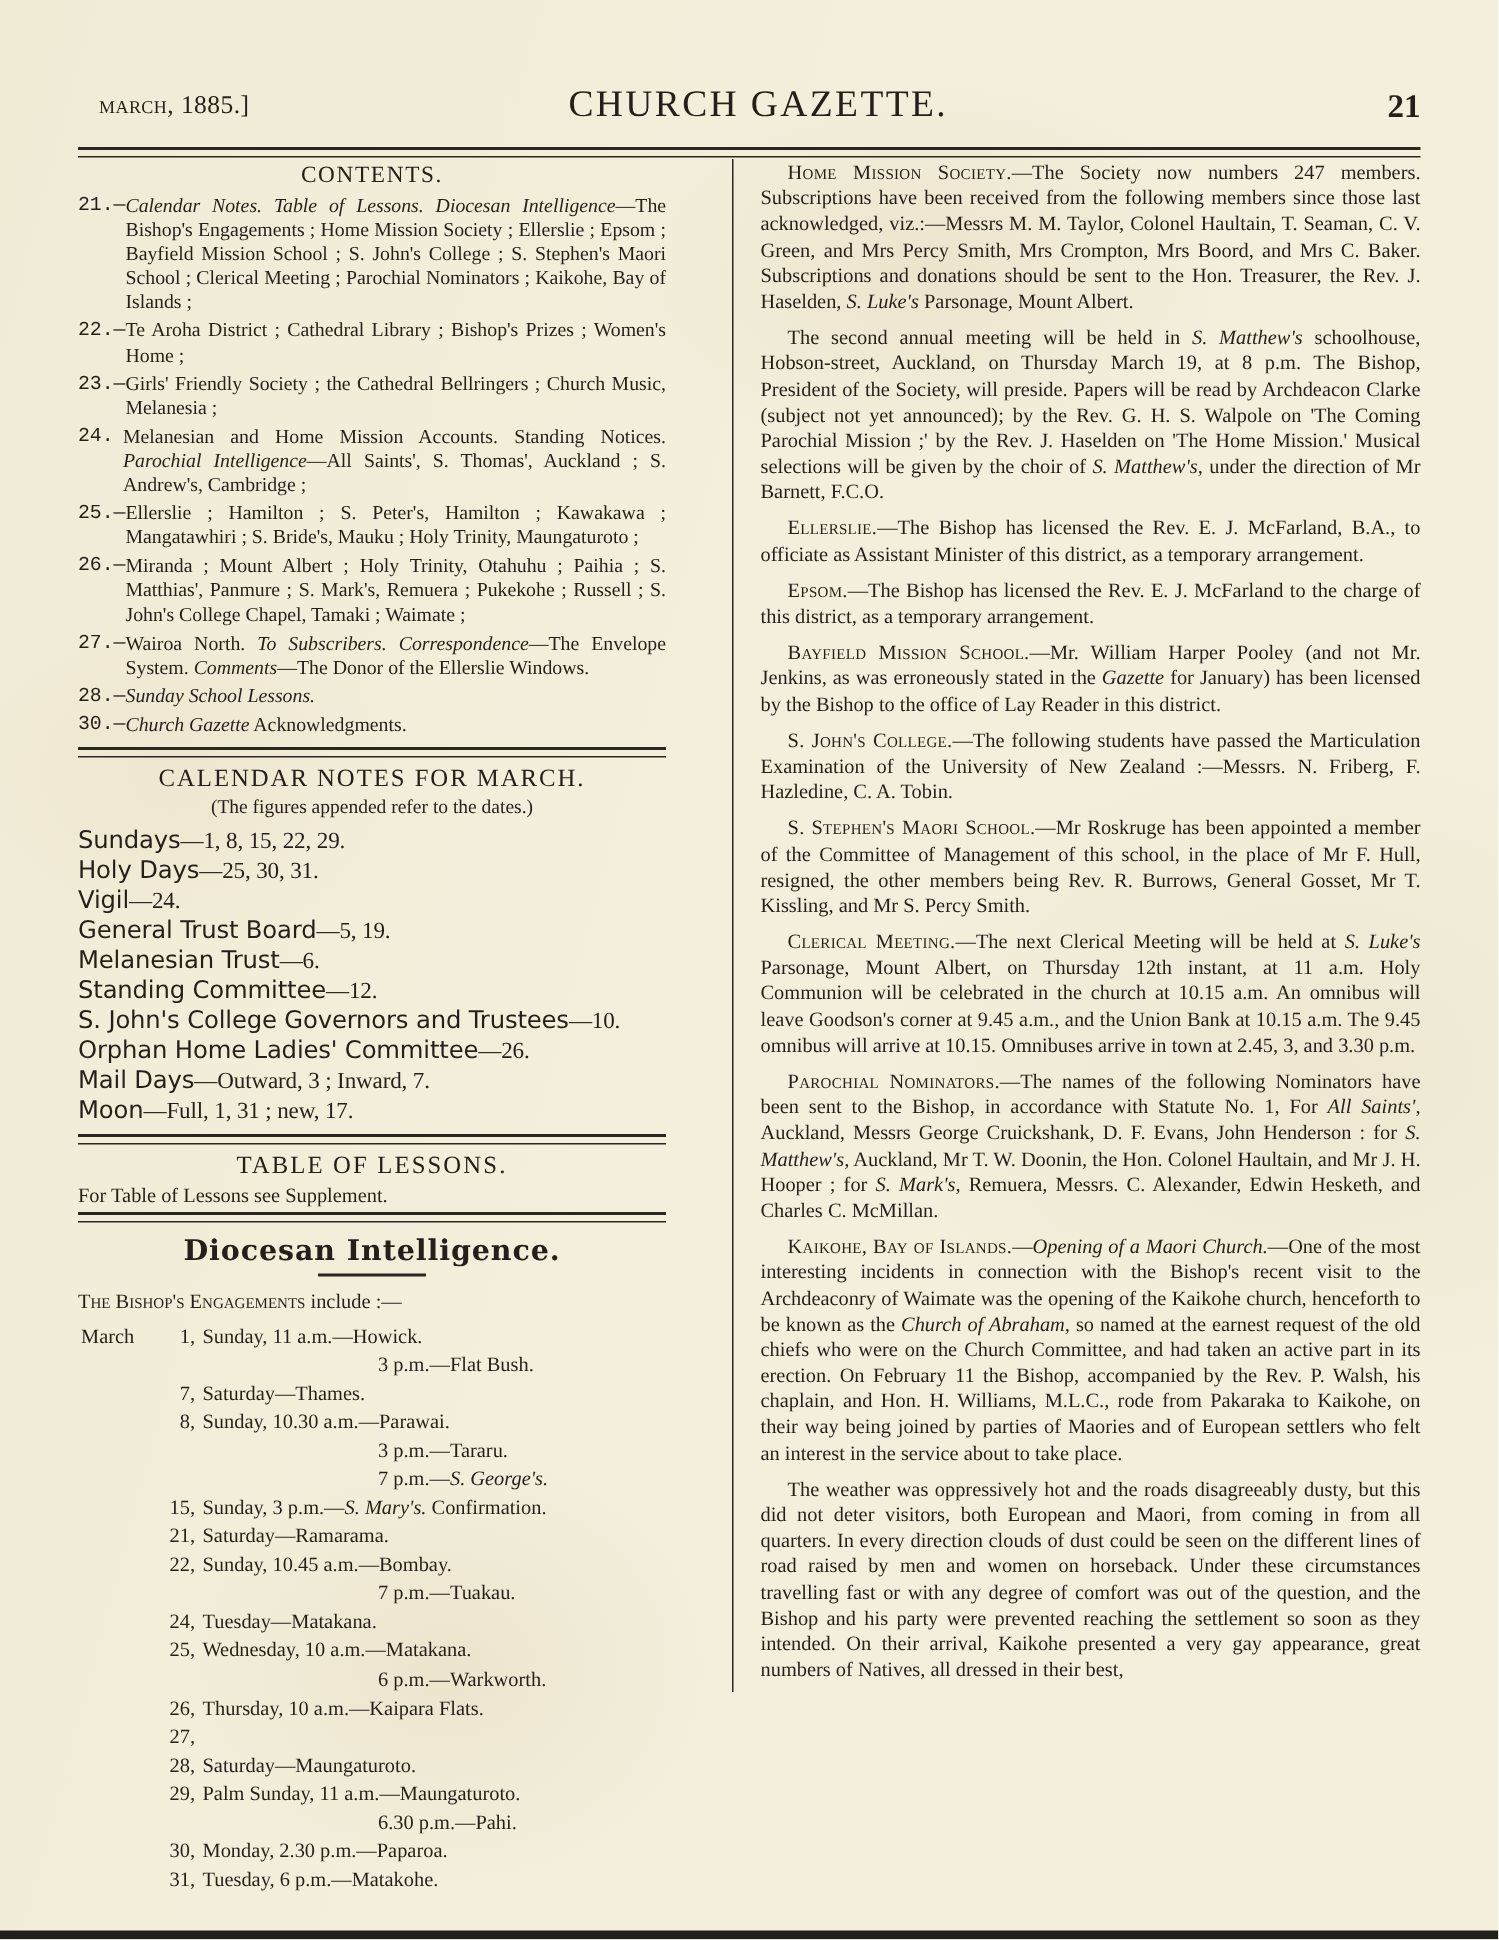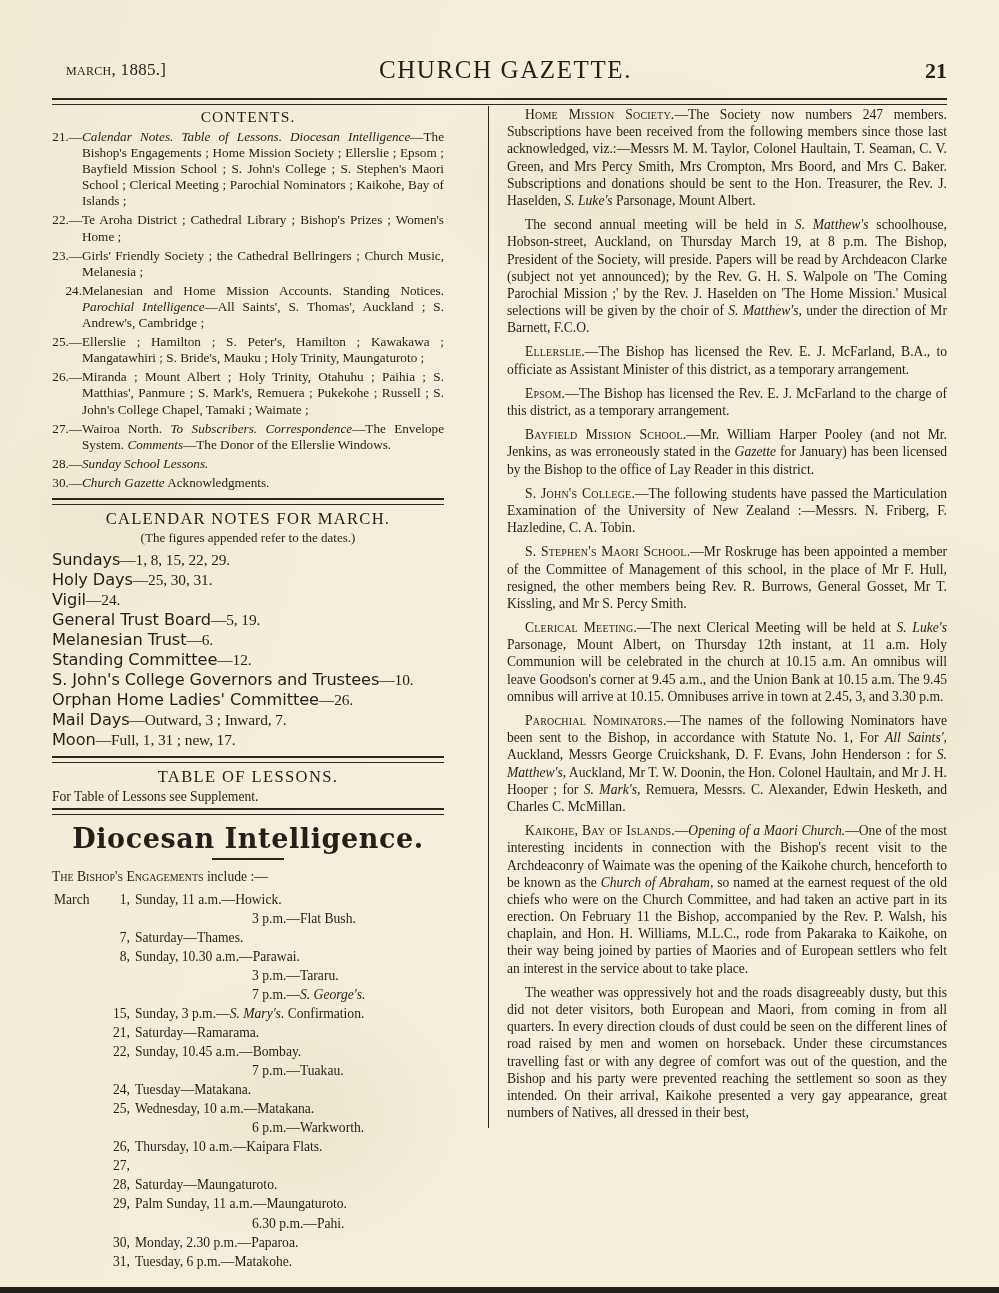--- a/index.html
+++ b/index.html
@@ -113,22 +113,23 @@
     margin: 2px 0 3px 0;
   }
   .contents-list { font-size: 13.2px; line-height: 1.22; }
   .c-item {
     display: flex;
     margin-bottom: 3px;
     text-align: justify;
   }
   .c-num {
     flex: 0 0 30px;
-    text-align: right;
+    text-align: left;
     white-space: nowrap;
+    font-family: Liberation Mono, monospace;
   }
   .c-body { flex: 1 1 auto; text-align: justify; }
   .c-body i { font-style: italic; }
 
   
   #rule-cal { position: relative; margin: 7px 0 4px 0; height: 4px;
     border-top: 2px solid #2a2620; border-bottom: 1px solid #2a2620; }
   .cal-title { text-align: center; font-size: 16.5px; letter-spacing: 1.3px; margin-bottom: 1px; }
   .cal-sub { text-align: center; font-size: 13px; margin-bottom: 4px; }
   .cal-lines { font-family: "DejaVu Sans", sans-serif; font-size: 16.2px; line-height: 1.235; letter-spacing: -0.1px; }
@@ -141,21 +142,21 @@
   .tol-title { text-align: center; font-size: 16.5px; letter-spacing: 1.4px; margin-bottom: 2px; }
   .tol-sub { font-size: 13.6px; margin-bottom: 3px; }
   #rule-di { position: relative; margin: 3px 0 8px 0; height: 4px;
     border-top: 2px solid #2a2620; border-bottom: 1px solid #2a2620; }
 
   
   .di-head {
     text-align: center;
     font-family: "DejaVu Serif", serif;
     font-weight: 700;
-    font-size: 27px;
+    font-size: 19px;
     letter-spacing: .6px;
     margin-bottom: 4px;
   }
   .di-dash {
     width: 72px; height: 2px; background: #2a2620;
     margin: 0 auto 9px auto;
   }
   .di-intro {
     font-size: 13.6px;
     font-variant: small-caps;

